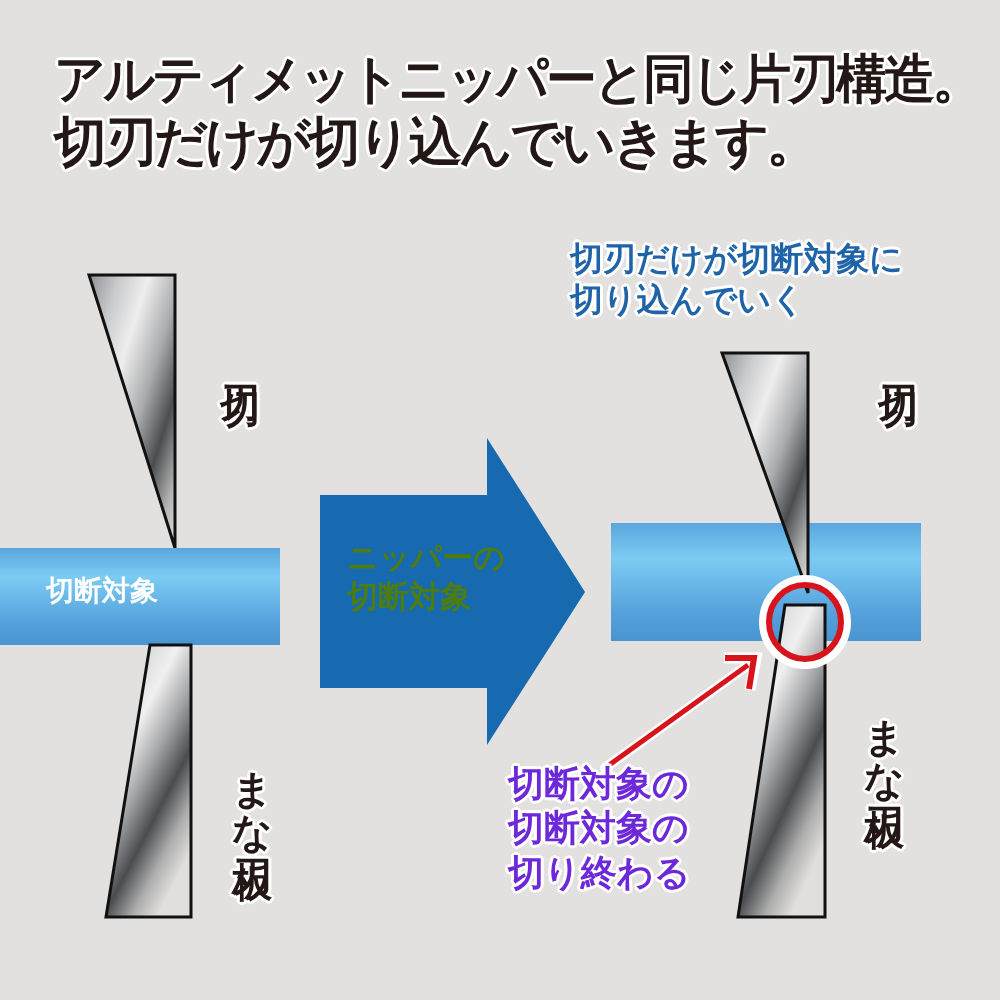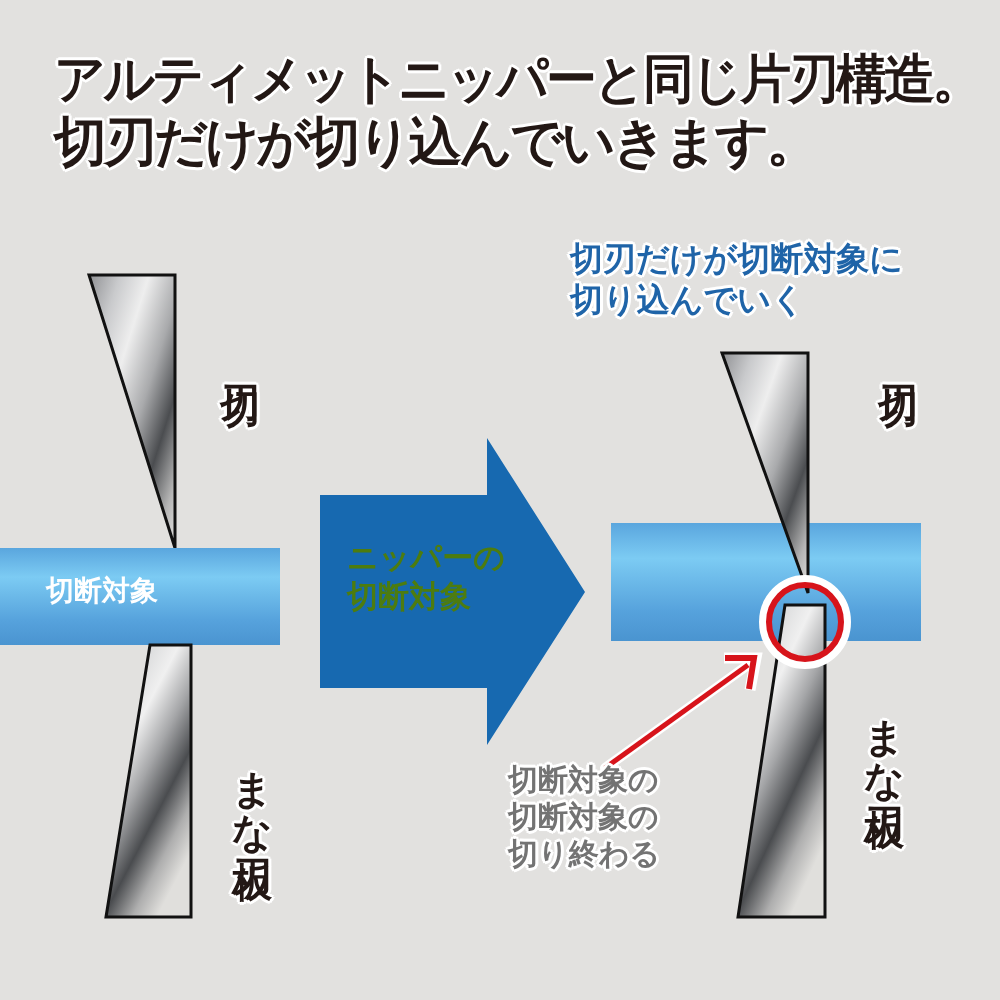--- a/index.html
+++ b/index.html
@@ -16,21 +16,21 @@
   .outlined { text-shadow: 2px 2px 0 #fff, -2px -2px 0 #fff, 2px -2px 0 #fff, -2px 2px 0 #fff,
                 3px 0 0 #fff, -3px 0 0 #fff, 0 3px 0 #fff, 0 -3px 0 #fff, 0 0 4px #fff; }
   .vert { writing-mode:vertical-rl; text-orientation:upright; color:#231815; font-size:40px; letter-spacing:-2px; }
   #lbl-left-upper { left:218px; top:355px; }
   #lbl-left-lower { left:230px; top:742px; }
   #lbl-right-upper { left:876px; top:355px; }
   #lbl-right-lower { left:862px; top:690px; }
   #lbl-bar-left { left:46px; top:575px; color:#fff; font-size:28px; letter-spacing:0px; }
   #lbl-arrow { left:347px; top:538px; color:#4d7c0f; font-size:31px; line-height:1.27; }
   #lbl-blue-note { left:570px; top:238px; color:#1f64a8; font-size:33px; line-height:1.25; }
-  #lbl-red-note { left:508px; top:762px; color:#737373; font-size:30px; line-height:1.23; }
+  #lbl-red-note { left:508px; top:762px; color:#6d28d9; font-size:36px; line-height:1.23; }
 </style>
 </head>
 <body>
 
 <div class="title" id="title1">アルティメットニッパーと同じ片刃構造。</div>
 <div class="title" id="title2">切刃だけが切り込んでいきます。</div>
 
 <svg id="diagram" width="1000" height="1000" viewBox="0 0 1000 1000">
   <defs>
     <linearGradient id="barGrad" x1="0" y1="0" x2="0" y2="1">

